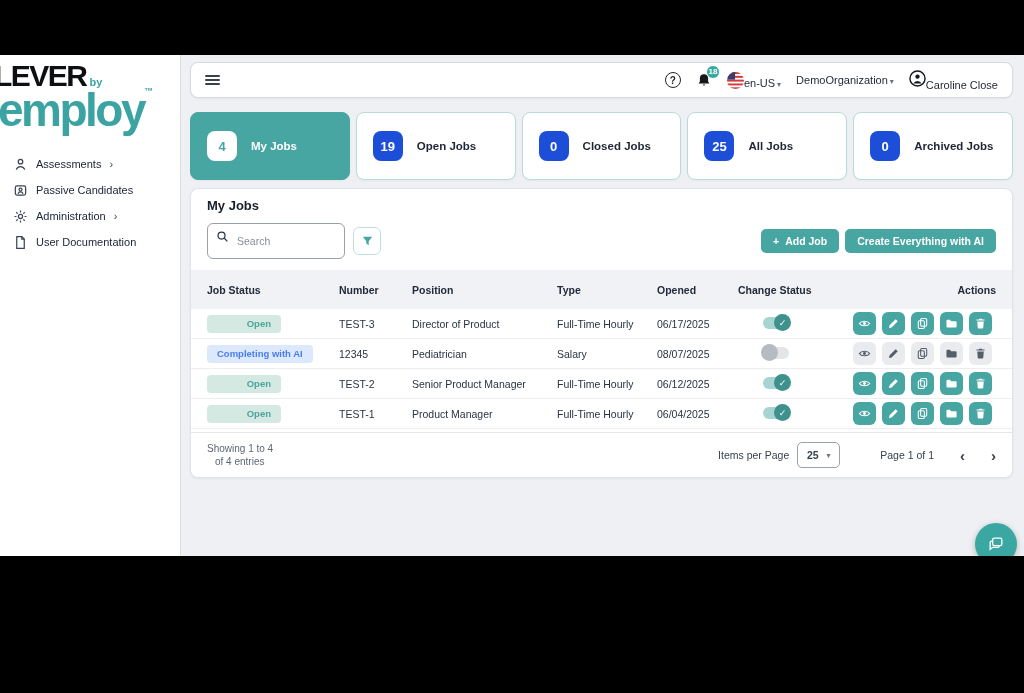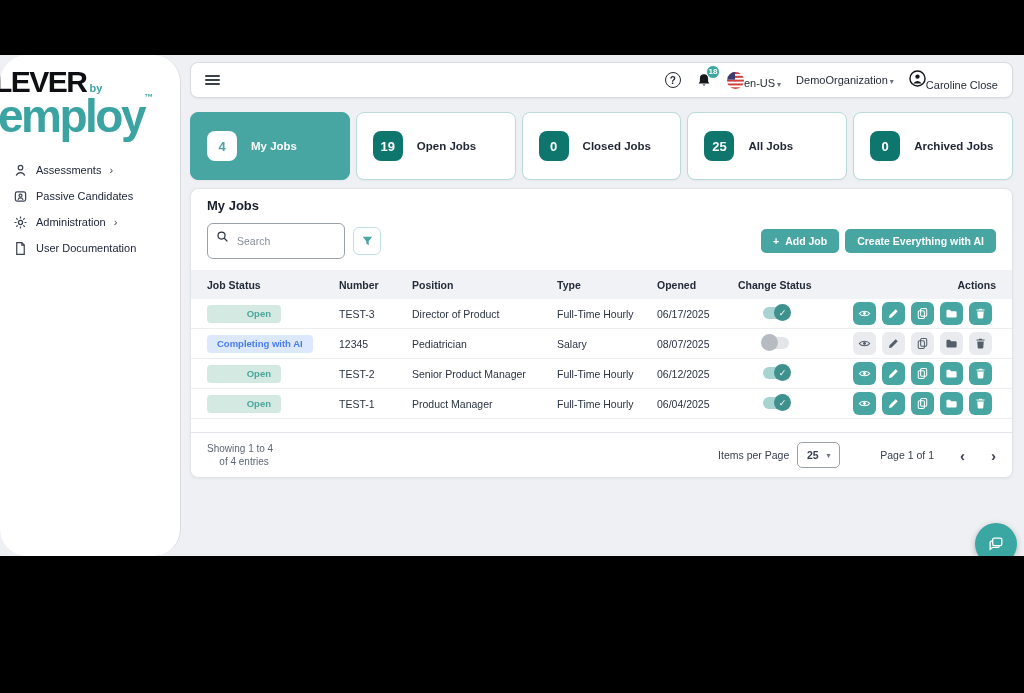--- a/index.html
+++ b/index.html
@@ -3,21 +3,21 @@
 <meta charset="utf-8">
 <style>
   * { margin:0; padding:0; box-sizing:border-box; }
   html,body { width:1024px; height:693px; background:#000; overflow:hidden;
     font-family:"Liberation Sans","DejaVu Sans",sans-serif; }
   .app { position:absolute; top:55px; left:0; width:1024px; height:501px;
     background:#eef0f3; display:flex; overflow:hidden; }
 
   
   .sidebar { width:181px; background:#fff; border-right:1px solid #d9dde1;
-    flex:0 0 181px; overflow:hidden; padding-top:12px;border-radius:27px; }
+    flex:0 0 181px; overflow:hidden; padding-top:6px; }
   .logo { padding-left:0; line-height:1; }
   .logo-top { margin-left:-6px; }
   .logo-lever { font-size:30px; font-weight:800; letter-spacing:-1.5px; color:#0d0f12; }
   .logo-by { font-size:11px; font-weight:700; color:#3ba3a1; margin-left:3px; }
   .logo-employ { margin-left:-2px; margin-top:-4px; font-size:46px; font-weight:800;
     letter-spacing:-2.5px; color:#3ba3a1; white-space:nowrap; }
   .logo-tm { font-size:9px; vertical-align:top; letter-spacing:0; }
   .nav { margin-top:18px; }
   .nav-item { display:flex; align-items:center; height:26px; padding-left:13px;
     font-size:11px; font-weight:500; color:#20283a; cursor:pointer; }
@@ -47,21 +47,21 @@
   .tb-text { font-size:11px; color:#1f2633; }
   .caret { font-size:8px; color:#6b7280; margin-left:2px; }
   .avatar-icon svg { width:17px; height:17px; }
 
   
   .tabs { position:absolute; left:9px; right:11px; top:57px; height:68px; display:flex; gap:6px; }
   .tab-card { flex:1; background:#fff; border:1px solid #b9dcda; border-radius:8px;
     display:flex; align-items:center; padding-left:16px; gap:14px; cursor:pointer;
     box-shadow:0 1px 2px rgba(0,0,0,.04); }
   .tab-card.active { background:#47a5a2; border-color:#47a5a2; }
-  .tab-count { width:30px; height:30px; border-radius:8px; background:#0f766e; color:#fff;
+  .tab-count { width:30px; height:30px; border-radius:8px; background:#1d4ed8; color:#fff;
     font-size:13px; font-weight:600; display:flex; align-items:center; justify-content:center; }
   .tab-card.active .tab-count { background:#fff; color:#47a5a2; }
   .tab-label { font-size:11.5px; font-weight:600; color:#1f2633; }
   .tab-card.active .tab-label { color:#fff; }
 
   
   .panel { position:absolute; left:9px; width:823px; top:133px; height:290px; background:#fff;
     border:1px solid #e0e3e8; border-radius:8px; box-shadow:0 1px 3px rgba(0,0,0,.05);
     overflow:hidden; }
   .panel-title { margin:9px 0 0 16px; font-size:13px; font-weight:700; color:#171e2b; }
@@ -79,21 +79,21 @@
   .toolbar-spacer { flex:1; }
   .btn-teal { height:24px; background:#47a5a2; color:#fff; border:none; border-radius:5px;
     font-size:10.5px; font-weight:700; display:flex; align-items:center; gap:6px;
     padding:0 12px; cursor:pointer; font-family:"Liberation Sans","DejaVu Sans",sans-serif; }
   .btn-add { margin-right:6px; }
 
   
   .thead,.trow { display:grid;
     grid-template-columns:132px 73px 145px 100px 81px 110px 1fr;
     align-items:center; padding:0 16px; }
-  .thead { margin-top:11px; height:29px; background:#f1f2f5; font-size:10.5px;
+  .thead { margin-top:11px; height:39px; background:#f1f2f5; font-size:10.5px;
     font-weight:700; color:#232b39; }
   .th-actions { text-align:right; }
   .trow { height:30px; border-bottom:1px solid #ebedf0; font-size:10.5px; color:#2a3342; }
   .badge { display:inline-block; min-width:74px; text-align:right; padding:3.5px 10px;
     border-radius:4px; background:#d3e9e1; color:#4ba69c; font-size:9.5px; font-weight:700; }
   .badge.ai { background:#dce8fb; color:#4a7df0; min-width:101px; }
   .toggle { position:relative; display:inline-block; width:26px; height:12px;
     border-radius:6px; background:#e3e6e9; margin-left:25px; cursor:pointer; }
   .knob { position:absolute; top:-2.5px; left:-2px; width:17px; height:17px; border-radius:50%;
     background:#b6bbc2; display:flex; align-items:center; justify-content:center; }
@@ -107,21 +107,21 @@
   .action-btn svg { width:13px; height:13px; }
   .actions-cell.disabled .action-btn { background:#e9ebee; }
   .actions-cell.disabled .action-btn svg path,
   .actions-cell.disabled .action-btn svg rect,
   .actions-cell.disabled .action-btn svg circle { stroke:#545e69; }
   .actions-cell.disabled .action-btn svg .f { fill:#545e69; stroke:none; }
   .action-btn svg .f { fill:#fff; stroke:none; }
 
   
   .tfoot { position:absolute; left:0; right:0; bottom:0; height:45px;
-    border-top:1px solid #e3e6ea; display:flex; align-items:center; padding:18px 16px;text-align:center; }
+    border-top:1px solid #e3e6ea; display:flex; align-items:center; padding:18px 16px; }
   .showing { font-size:10px; color:#5d6673; line-height:1.35; }
   .showing div:last-child { padding-left:8px; }
   .foot-right { margin-left:auto; display:flex; align-items:center; font-size:10.5px;
     color:#39414e; }
   .pp-select { margin:0 8px; width:43px; height:26px; border:1px solid #9aa1aa;
     border-radius:5px; display:flex; align-items:center; justify-content:center; gap:6px;
     font-weight:600; cursor:pointer; }
   .page-info { margin-left:32px; }
   .pg-arrow { margin-left:26px; font-size:15px; font-weight:600; color:#39414e;
     cursor:pointer; line-height:1; }

